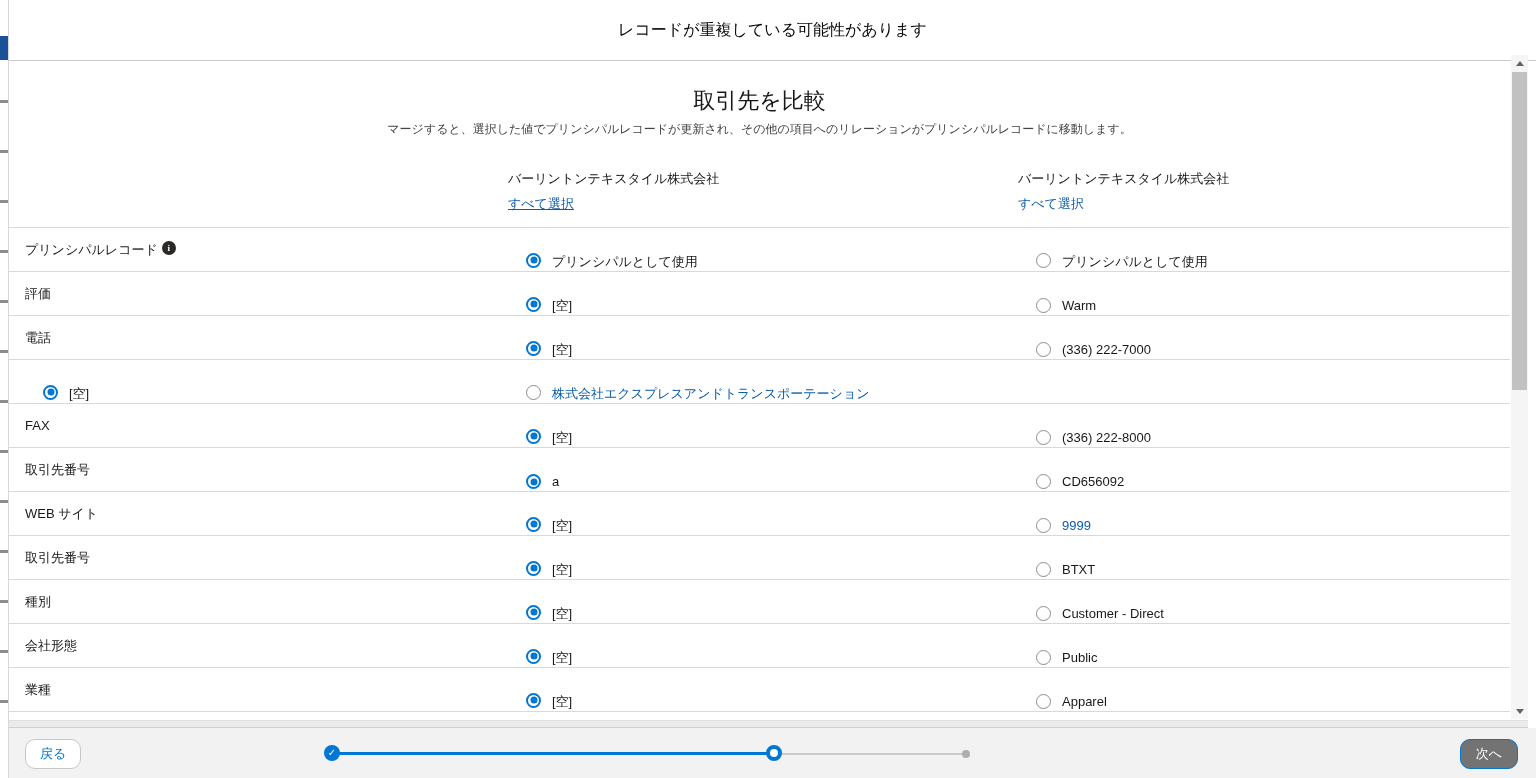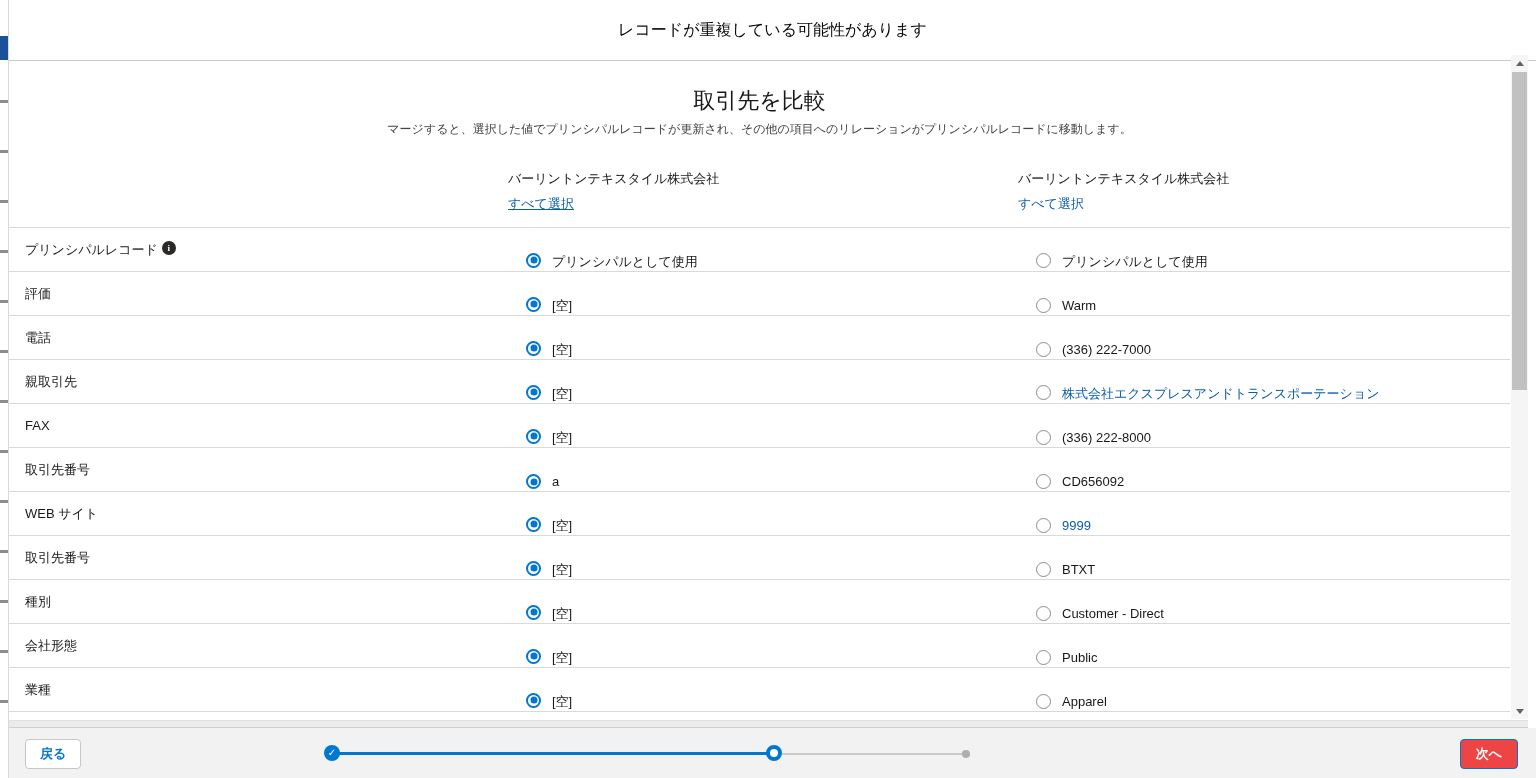--- a/index.html
+++ b/index.html
@@ -68,27 +68,26 @@
   .vscroll .btn-down { bottom:0; }
   .tri-up { width:0; height:0; border-left:4px solid transparent; border-right:4px solid transparent; border-bottom:5px solid #636363; }
   .tri-down { width:0; height:0; border-left:4px solid transparent; border-right:4px solid transparent; border-top:5px solid #636363; }
   .vscroll .thumb { position:absolute; left:1px; top:17px; width:15px; height:318px; background:#c1c1c1; }
 
   
   .hscroll { position:absolute; left:0; right:8px; top:720px; height:8px; background:#ebebeb; border-top:1px solid #e0e0e0; border-bottom:1px solid #cfcfcf; }
 
   .modal-footer { position:absolute; left:0; right:0; top:728px; height:50px; background:#f3f2f2; }
   .btn {
-    position:absolute; top:11px; height:30px; border-radius:4px; font-size:13px;
+    position:absolute; top:11px; height:30px; border-radius:10px; font-size:13px;
     display:flex; align-items:center; justify-content:center; cursor:pointer;
     font-family:"Liberation Sans","DejaVu Sans",sans-serif;
-    font-weight:bold;
   }
   .btn-back { left:16px; padding:0 14px; background:#fff; border:1px solid #c9c7c5; color:#0176d3; }
-  .btn-next { right:18px; padding:0 15px; background:#ef4444; border:1px solid #0176d3; color:#fff; }
+  .btn-next { right:18px; padding:0 15px; background:#737373; border:1px solid #0176d3; color:#fff; }
 
   
   .progress { position:absolute; left:0; top:0; right:0; height:50px; }
   .seg { position:absolute; top:24px; }
   .seg.done { left:323px; width:442px; height:3px; background:#0176d3; }
   .seg.todo { left:765px; width:192px; height:2px; background:#c9c9c9; top:25px; }
   .step-check {
     position:absolute; left:315px; top:17px; width:16px; height:16px; border-radius:50%;
     background:#0176d3; color:#fff; font-size:10px; line-height:16px; text-align:center; font-weight:700;
   }
@@ -173,23 +172,20 @@
           <div class="cell choice-cell">
             <span class="radio selected"></span>
             <span class="value">[空]</span>
           </div>
           <div class="cell choice-cell">
             <span class="radio"></span>
             <span class="value">(336) 222-7000</span>
           </div>
         </div>
         <div class="row">
-          <div class="cell label-cell">
-            <span>親取引先</span>
-          </div>
           <div class="cell choice-cell">
             <span class="radio selected"></span>
             <span class="value">[空]</span>
           </div>
           <div class="cell choice-cell">
             <span class="radio"></span>
             <span class="value link">株式会社エクスプレスアンドトランスポーテーション</span>
           </div>
         </div>
         <div class="row">

